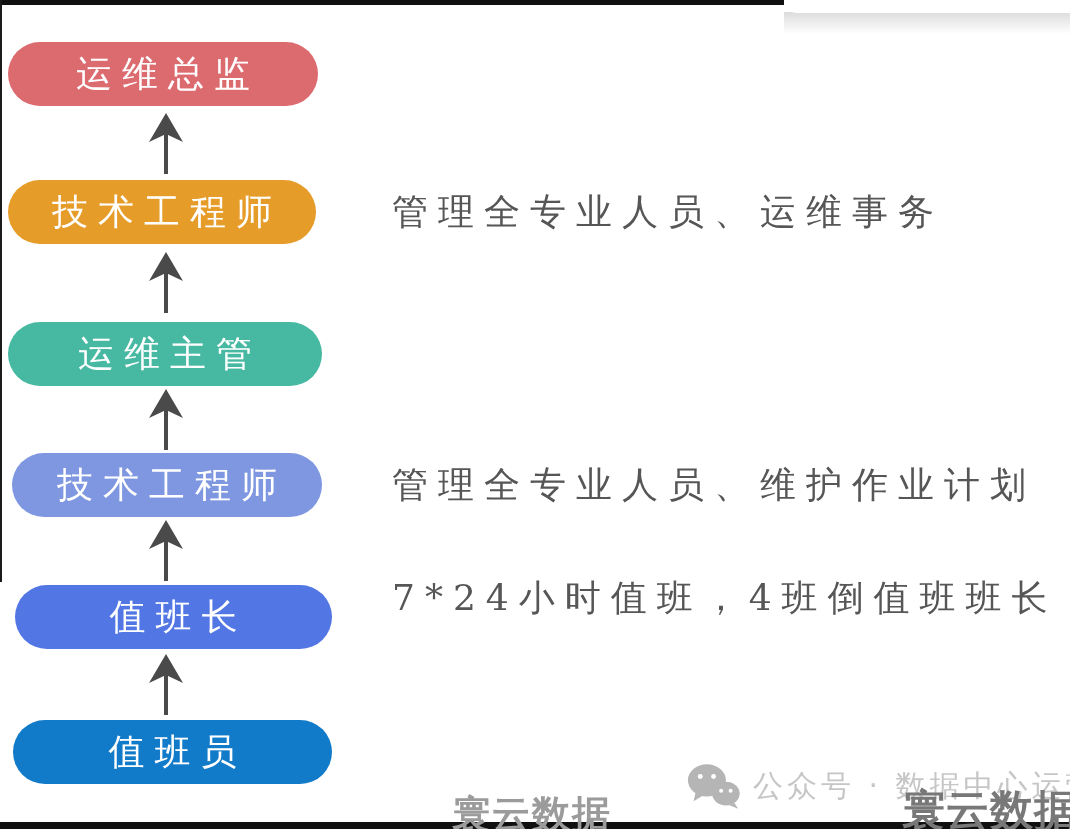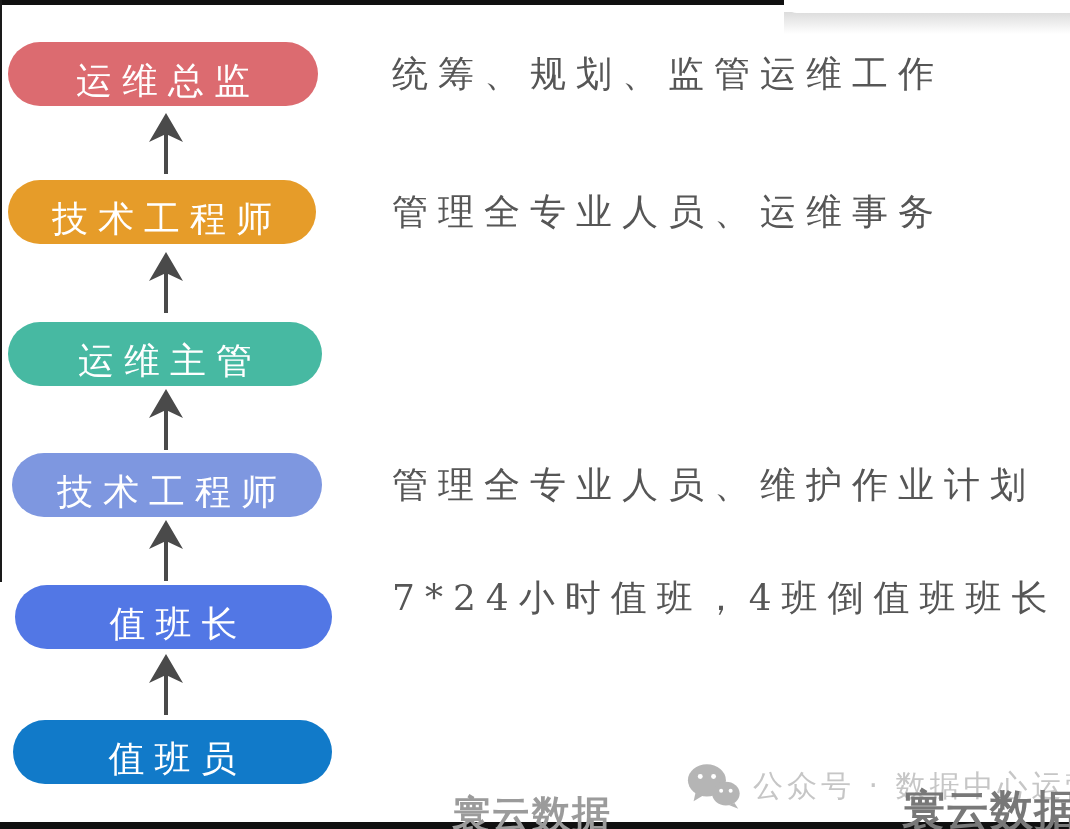--- a/index.html
+++ b/index.html
@@ -10,21 +10,21 @@
   
   .top-border{position:absolute;left:0;top:0;width:784px;height:5px;background:#101010;}
   .left-border{position:absolute;left:0;top:0;width:2px;height:582px;background:#1a1a1a;}
   .bottom-border{position:absolute;left:0;top:822px;width:1070px;height:7px;background:#101010;}
   .window-corner{position:absolute;left:784px;top:0;width:286px;height:13px;background:#ffffff;border-bottom-left-radius:14px;z-index:3;}
   .window-corner-shadow{position:absolute;left:784px;top:12px;width:286px;height:22px;background:linear-gradient(#dcdcdc,#ffffff);z-index:2;}
 
   
   .pill{
     position:absolute;height:64px;border-radius:32px;
-    display:flex;align-items:flex-end;justify-content:center;
+    display:flex;align-items:center;justify-content:center;
     color:#ffffff;font-size:36px;letter-spacing:10px;padding-left:10px;
     white-space:nowrap;
   }
   .pill-0{left:8px;top:42px;width:300px;}
   .pill-1{left:8px;top:180px;width:298px;}
   .pill-2{left:8px;top:322px;width:304px;}
   .pill-3{left:12px;top:453px;width:300px;}
   .pill-4{left:15px;top:585px;width:307px;}
   .pill-5{left:13px;top:720px;width:309px;}
 
@@ -80,21 +80,20 @@
   <div class="pill pill-3" style="background-color: rgb(126, 151, 224);">
     <span>技术工程师</span>
   </div>
   <div class="pill pill-5" style="background-color: rgb(17, 122, 201);">
     <span>值班员</span>
   </div>
   <div class="pill pill-4" style="background-color: rgb(82, 119, 229);">
     <span>值班长</span>
   </div>
 
-  <div class="desc desc-0">统筹、规划、监管运维工作</div>
   <div class="desc desc-1">管理全专业人员、运维事务</div>
   <div class="desc desc-3">管理全专业人员、维护作业计划</div>
   <div class="desc desc-4">7*24小时值班，4班倒值班班长</div>
 
   <svg class="arrow arrow-0" viewBox="0 0 40 62" style="color: rgb(74, 74, 74);">
     <polygon points="20,1 3,30 20,22 37,30" fill="currentColor"></polygon>
     <rect x="18" y="21" width="4" height="41" fill="currentColor"></rect>
   </svg>
   <svg class="arrow arrow-1" viewBox="0 0 40 62" style="color: rgb(74, 74, 74);">
     <polygon points="20,1 3,30 20,22 37,30" fill="currentColor"></polygon>

